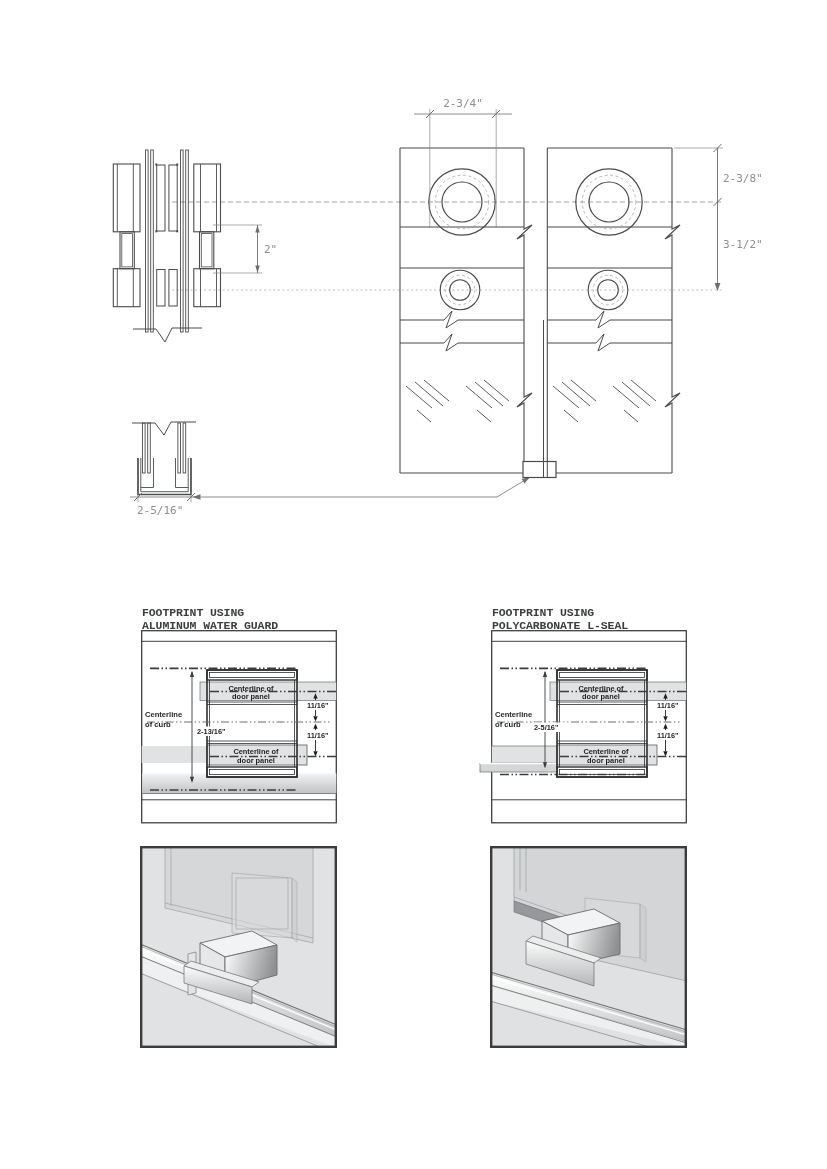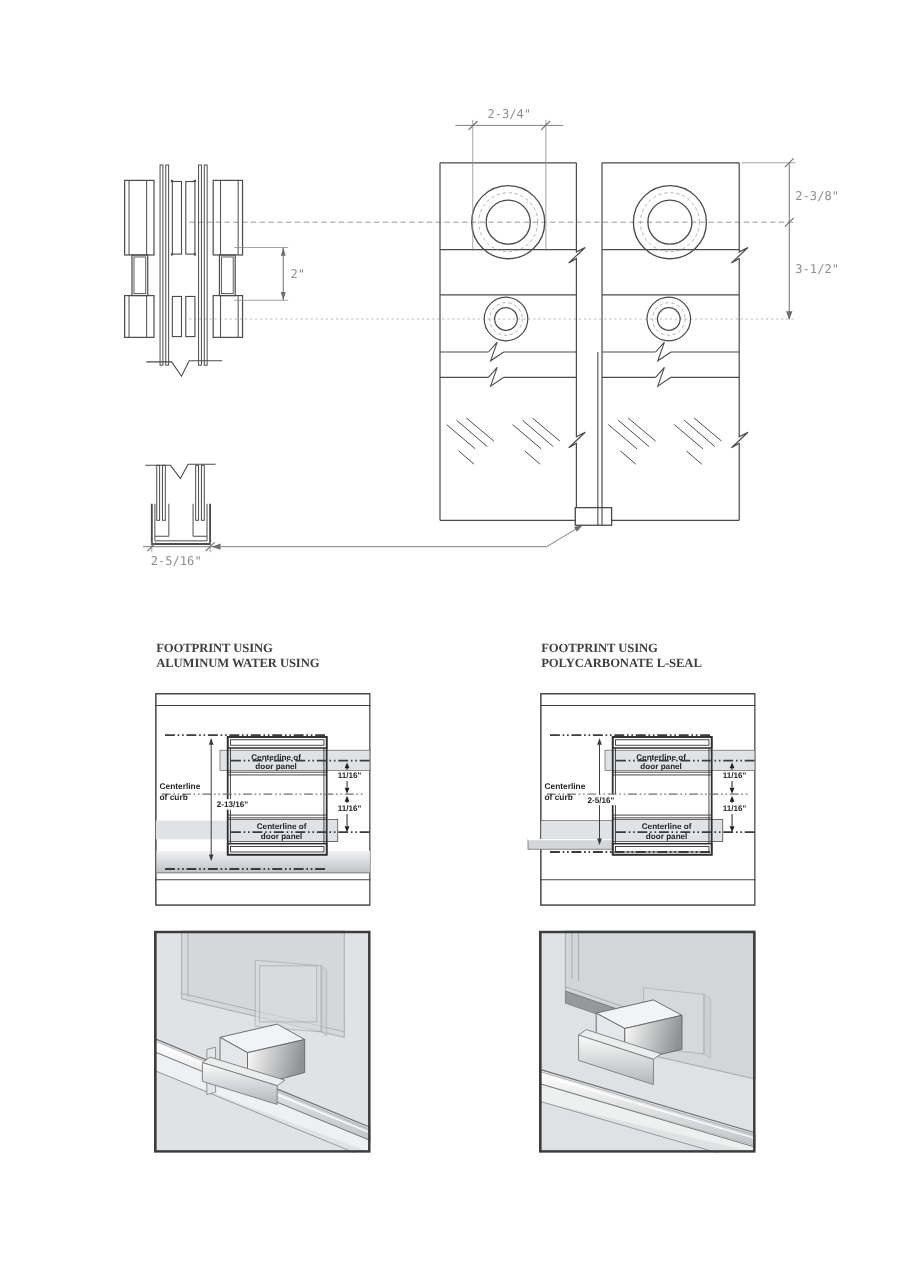--- a/index.html
+++ b/index.html
@@ -1,21 +1,21 @@
 <!DOCTYPE html>
 <html><head>
 <meta charset="utf-8">
 <style>
   html,body{margin:0;padding:0;background:#ffffff;}
   #page{position:relative;width:827px;height:1169px;background:#ffffff;overflow:hidden;
         font-family:"Liberation Sans",sans-serif;}
   .abs{position:absolute;}
   .cad{font-family:"DejaVu Sans Mono",monospace;fill:#8c8e91;font-size:11px;}
-  .fp-title{font-family:Liberation Serif, serif;font-weight:700;font-size:11.5px;
-            line-height:13px;color:#3d3e40;letter-spacing:-0.1px;white-space:nowrap;}
+  .fp-title{font-family:Liberation Mono, monospace;font-weight:700;font-size:11.5px;
+            line-height:13px;color:#3d3e40;letter-spacing:-0.1px;white-space:nowrap;margin-top:22px;}
   .lbl{font-family:"Liberation Sans",sans-serif;font-weight:700;font-size:7.4px;fill:#1e1f21;}
   .lbl2{font-family:"Liberation Sans",sans-serif;font-weight:700;font-size:7.6px;fill:#1e1f21;}
   svg{display:block;}
 </style>
 </head>
 <body>
 
 <div id="page">
 
   <svg class="abs" style="left:0;top:0" width="827" height="560" viewBox="0 0 827 560">
@@ -162,21 +162,21 @@
       <path d="M717.5,148 V290" stroke="#6d6e71" stroke-width="0.9" fill="none"></path>
       <path d="M713.5,152 L721.5,144 M713.5,206 L721.5,198" stroke="#6d6e71" stroke-width="1.0" fill="none"></path>
       <polygon points="717.5,291 714.6,283 720.4,283" fill="#6d6e71"></polygon>
       <text class="cad" x="723" y="182">2-3/8"</text>
       <text class="cad" x="723" y="248">3-1/2"</text>
     </g>
   </svg>
 
   <div class="abs fp-title" style="left:142px;top:584px">
     <div>FOOTPRINT USING</div>
-    <div>ALUMINUM WATER USING</div>
+    <div>ALUMINUM WATER GUARD</div>
   </div>
   <div class="abs fp-title" style="left:492px;top:584px">
     <div>FOOTPRINT USING</div>
     <div>POLYCARBONATE L-SEAL</div>
   </div>
 
   <svg class="abs" style="left:125px;top:630px" width="212" height="196" viewBox="-16 0 212 196">
     <defs>
       <linearGradient id="fl-metal" x1="0" y1="0" x2="0" y2="1">
         <stop offset="0" stop-color="#f2f3f3"></stop>

